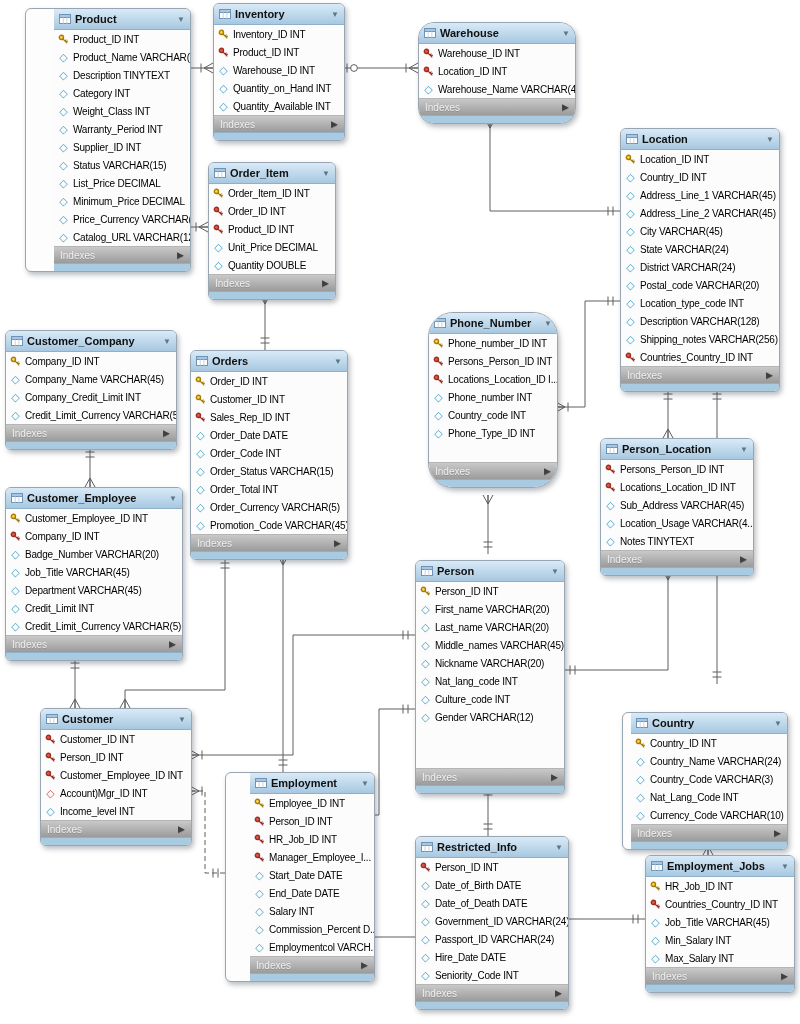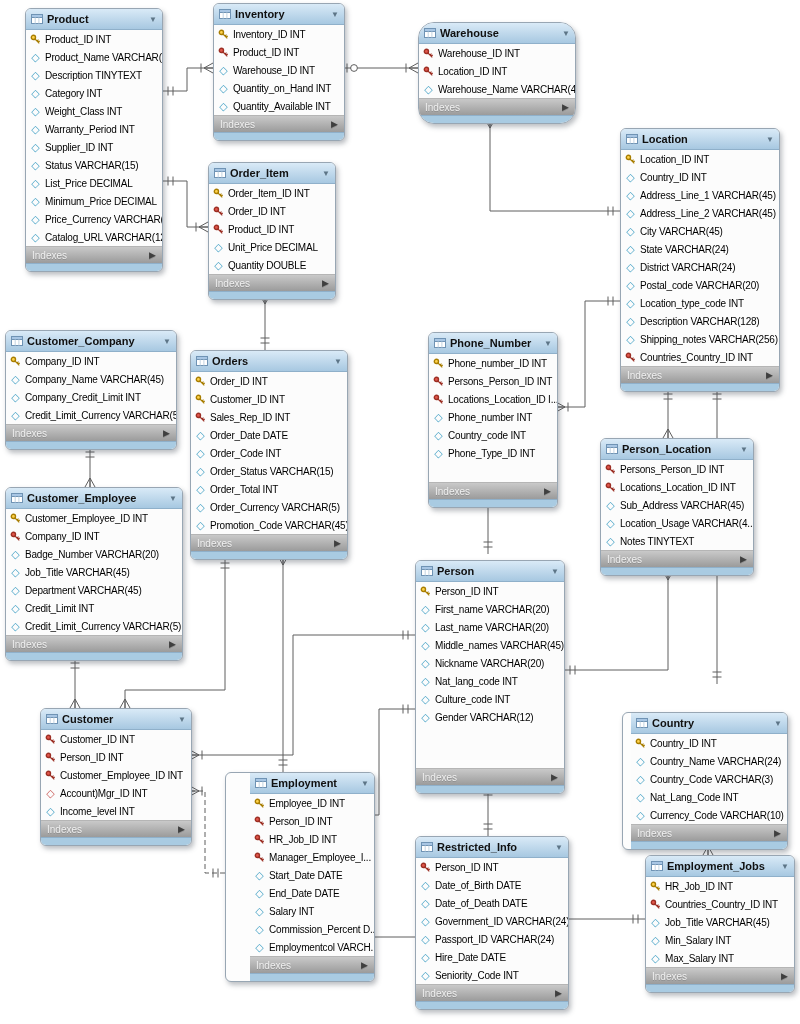--- a/index.html
+++ b/index.html
@@ -158,21 +158,21 @@
       <line x1="638" y1="914.5" x2="638" y2="923.5" stroke="#5f5f5f" stroke-width="1"></line>
       <line x1="633" y1="914.5" x2="633" y2="923.5" stroke="#5f5f5f" stroke-width="1"></line>
       <polyline points="708,817 708,855" fill="none" stroke="#5f5f5f" stroke-width="1"></polyline>
       <line x1="703.5" y1="824" x2="712.5" y2="824" stroke="#5f5f5f" stroke-width="1"></line>
       <line x1="703.5" y1="829" x2="712.5" y2="829" stroke="#5f5f5f" stroke-width="1"></line>
       <line x1="708" y1="846" x2="713" y2="855" stroke="#5f5f5f" stroke-width="1"></line>
       <line x1="708" y1="846" x2="708" y2="855" stroke="#5f5f5f" stroke-width="1"></line>
       <line x1="708" y1="846" x2="703" y2="855" stroke="#5f5f5f" stroke-width="1"></line>
     </svg>
 
-<div class="tbl" style="left: 25px; top: 8px; width: 136px;">
+<div class="tbl" style="left: 25px; top: 8px; width: 136px; padding-left: 28px;">
       <div class="tbl-header">
         <span class="hicon">
           <svg width="12" height="10" viewBox="0 0 12 10">
             <rect x="0.5" y="0.5" width="11" height="9" fill="#ffffff" stroke="#6f93b4"></rect>
             <rect x="0.5" y="0.5" width="11" height="3" fill="#a8c6e4" stroke="#6f93b4"></rect>
             <line x1="4.2" y1="3.5" x2="4.2" y2="9.5" stroke="#c3d4e2"></line>
             <line x1="7.9" y1="3.5" x2="7.9" y2="9.5" stroke="#c3d4e2"></line>
           </svg>
         </span>
         <span class="tbl-title">Product</span>
@@ -633,21 +633,21 @@
           <span class="dia-blue">◇</span>
         </span>
         <span>Promotion_Code VARCHAR(45)</span>
       </div>
       <div class="idx">
         <span>Indexes</span>
         <span class="arrow">▶</span>
       </div>
       <div class="cap"></div>
     </div>
-    <div class="tbl" style="left: 428px; top: 332px; width: 128px;">
+    <div class="tbl" style="left: 428px; top: 312px; width: 128px; border-radius: 25px;">
       <div class="tbl-header">
         <span class="hicon">
           <svg width="12" height="10" viewBox="0 0 12 10">
             <rect x="0.5" y="0.5" width="11" height="9" fill="#ffffff" stroke="#6f93b4"></rect>
             <rect x="0.5" y="0.5" width="11" height="3" fill="#a8c6e4" stroke="#6f93b4"></rect>
             <line x1="4.2" y1="3.5" x2="4.2" y2="9.5" stroke="#c3d4e2"></line>
             <line x1="7.9" y1="3.5" x2="7.9" y2="9.5" stroke="#c3d4e2"></line>
           </svg>
         </span>
         <span class="tbl-title">Phone_Number</span>

